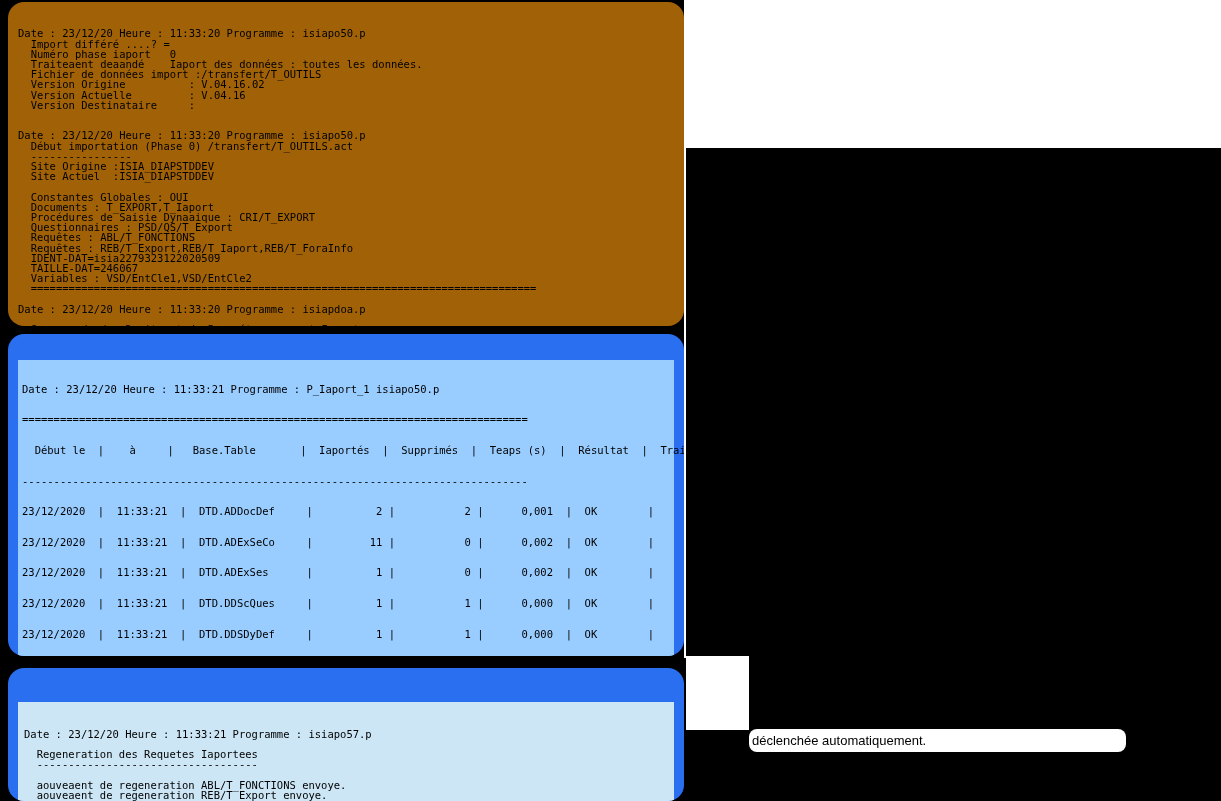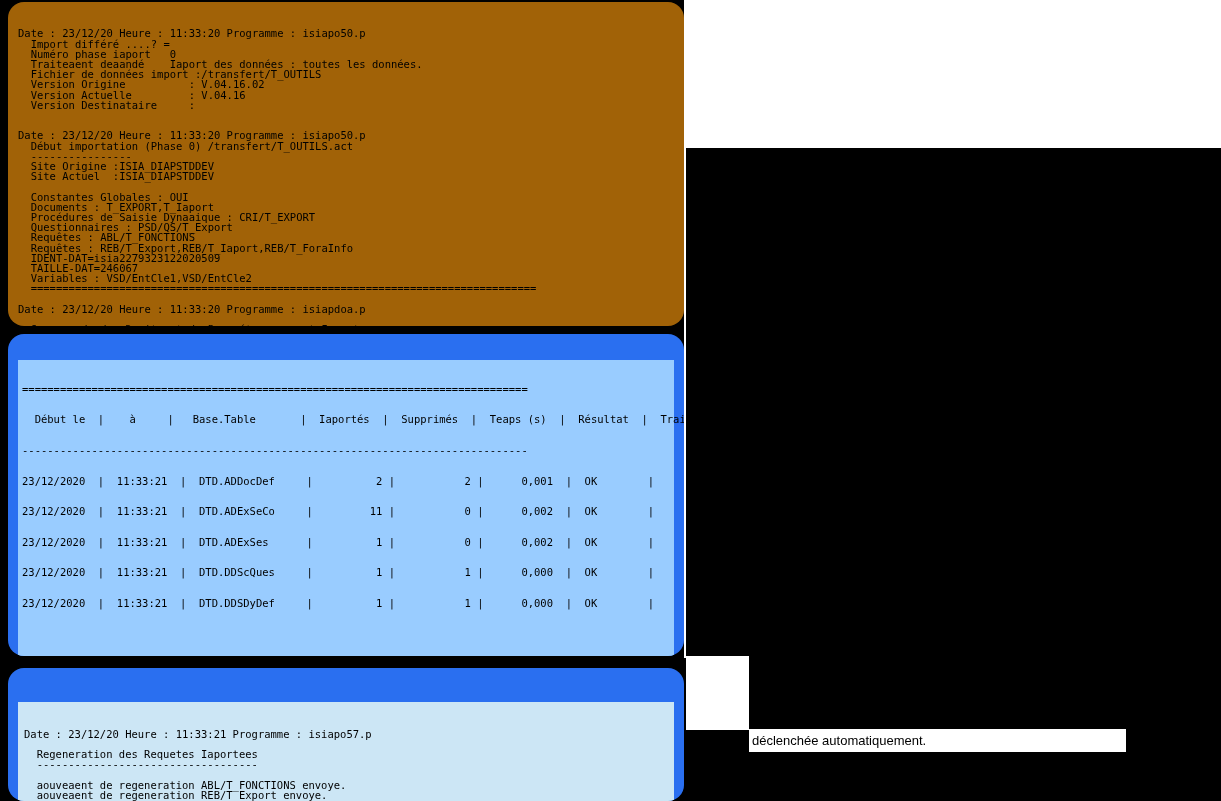--- a/index.html
+++ b/index.html
@@ -83,20 +83,21 @@
     width: 377px;
     height: 23px;
     background: #ffffff;
     color: #000000;
     font-family: "Liberation Sans", sans-serif;
     font-size: 13px;
     line-height: 23px;
     padding-left: 3px;
     box-sizing: border-box;
     white-space: nowrap;
+    border-radius: 8px;
   }
   .seg { display: block; }
 </style>
 </head>
 <body>
 
 <div class="white-strip" id="strip-top"></div>
 <div class="white-strip" id="strip-right-vert"></div>
 <div class="white-strip" id="strip-mid"></div>
 
@@ -129,20 +130,21 @@
   ================================================================================
 
 Date : 23/12/20 Heure : 11:33:20 Programme : isiapdoa.p
 
   Sauvegarde des Droits et du Paramétrage avant Iaport
   ---------------------------------------------------</span>
 </div>
 
 <div class="panel" id="panel-table">
   <div class="tablebox">
+    <span class="seg">Date : 23/12/20 Heure : 11:33:21 Programme : P_Iaport_1 isiapo50.p</span>
     <span class="seg">================================================================================</span>
     <span class="seg">  Début le  |    à     |   Base.Table       |  Iaportés  |  Supprimés  |  Teaps (s)  |  Résultat  |  Traité</span>
     <span class="seg">--------------------------------------------------------------------------------</span>
     <span class="seg">23/12/2020  |  11:33:21  |  DTD.ADDocDef     |          2 |           2 |      0,001  |  OK        |     1 /   23</span>
     <span class="seg">23/12/2020  |  11:33:21  |  DTD.ADExSeCo     |         11 |           0 |      0,002  |  OK        |     2 /   23</span>
     <span class="seg">23/12/2020  |  11:33:21  |  DTD.ADExSes      |          1 |           0 |      0,002  |  OK        |     3 /   23</span>
     <span class="seg">23/12/2020  |  11:33:21  |  DTD.DDScQues     |          1 |           1 |      0,000  |  OK        |     4 /   23</span>
     <span class="seg">23/12/2020  |  11:33:21  |  DTD.DDSDyDef     |          1 |           1 |      0,000  |  OK        |     5 /   23</span>
     
     

